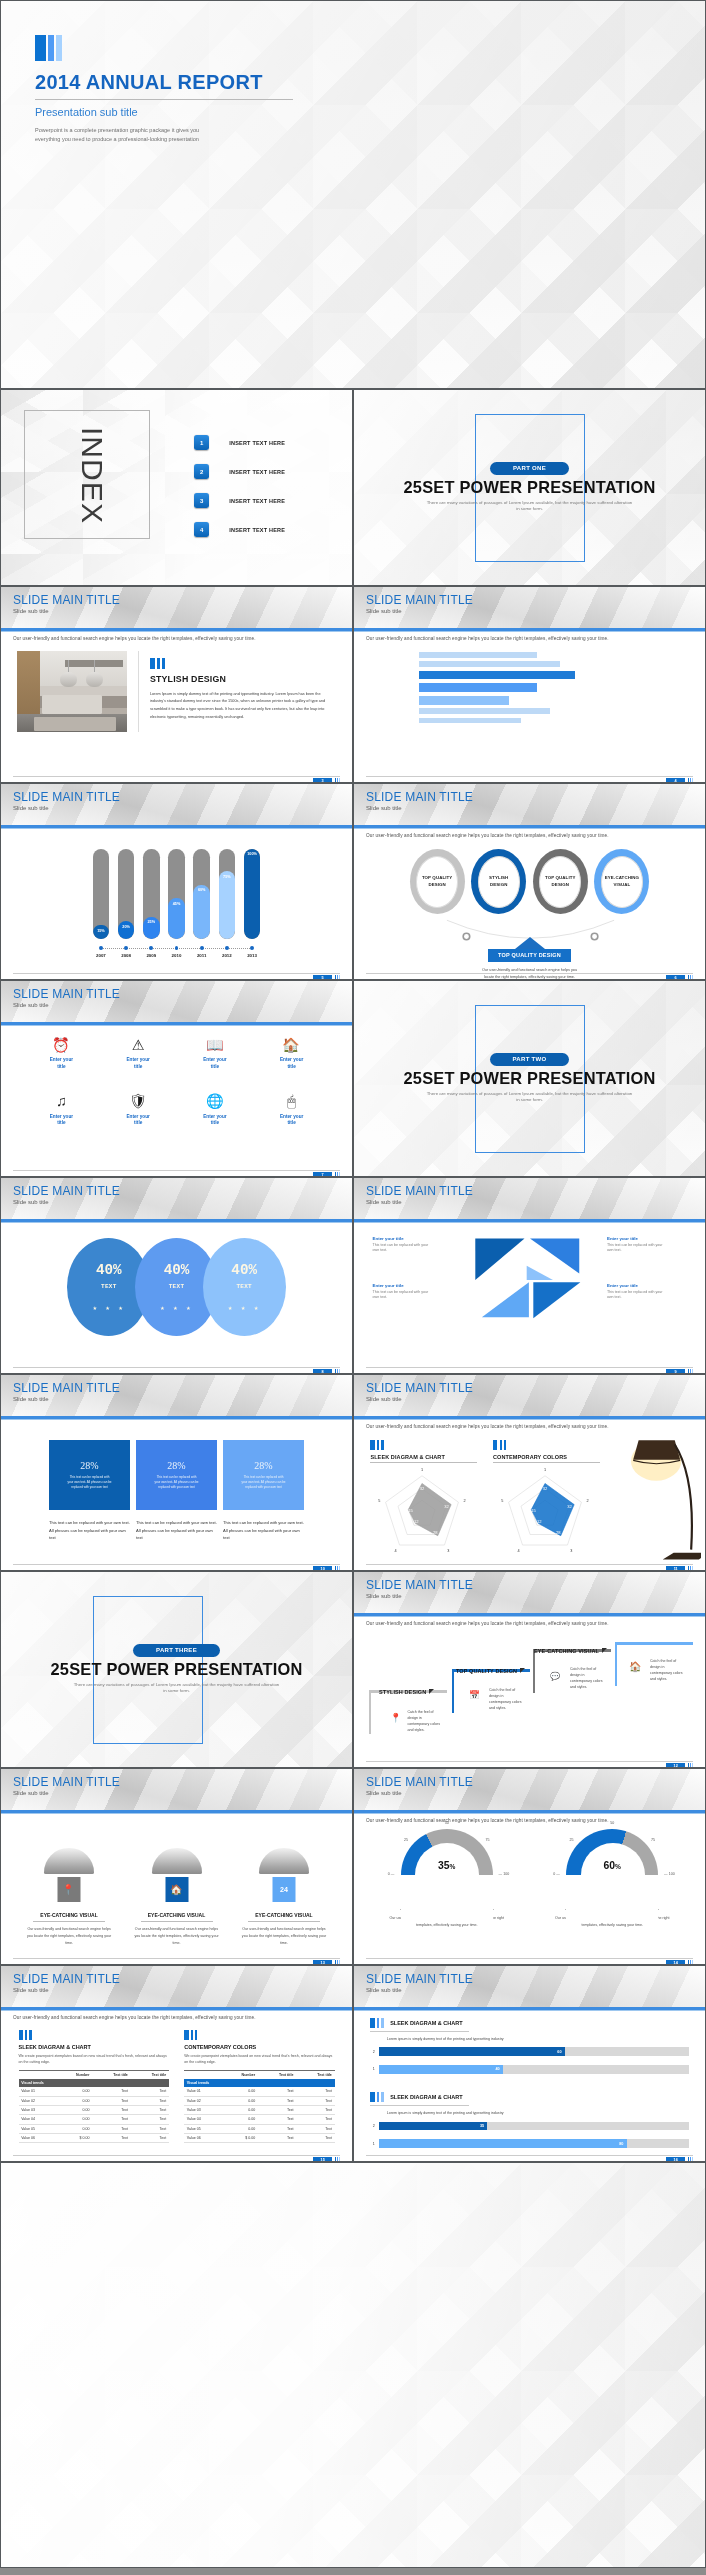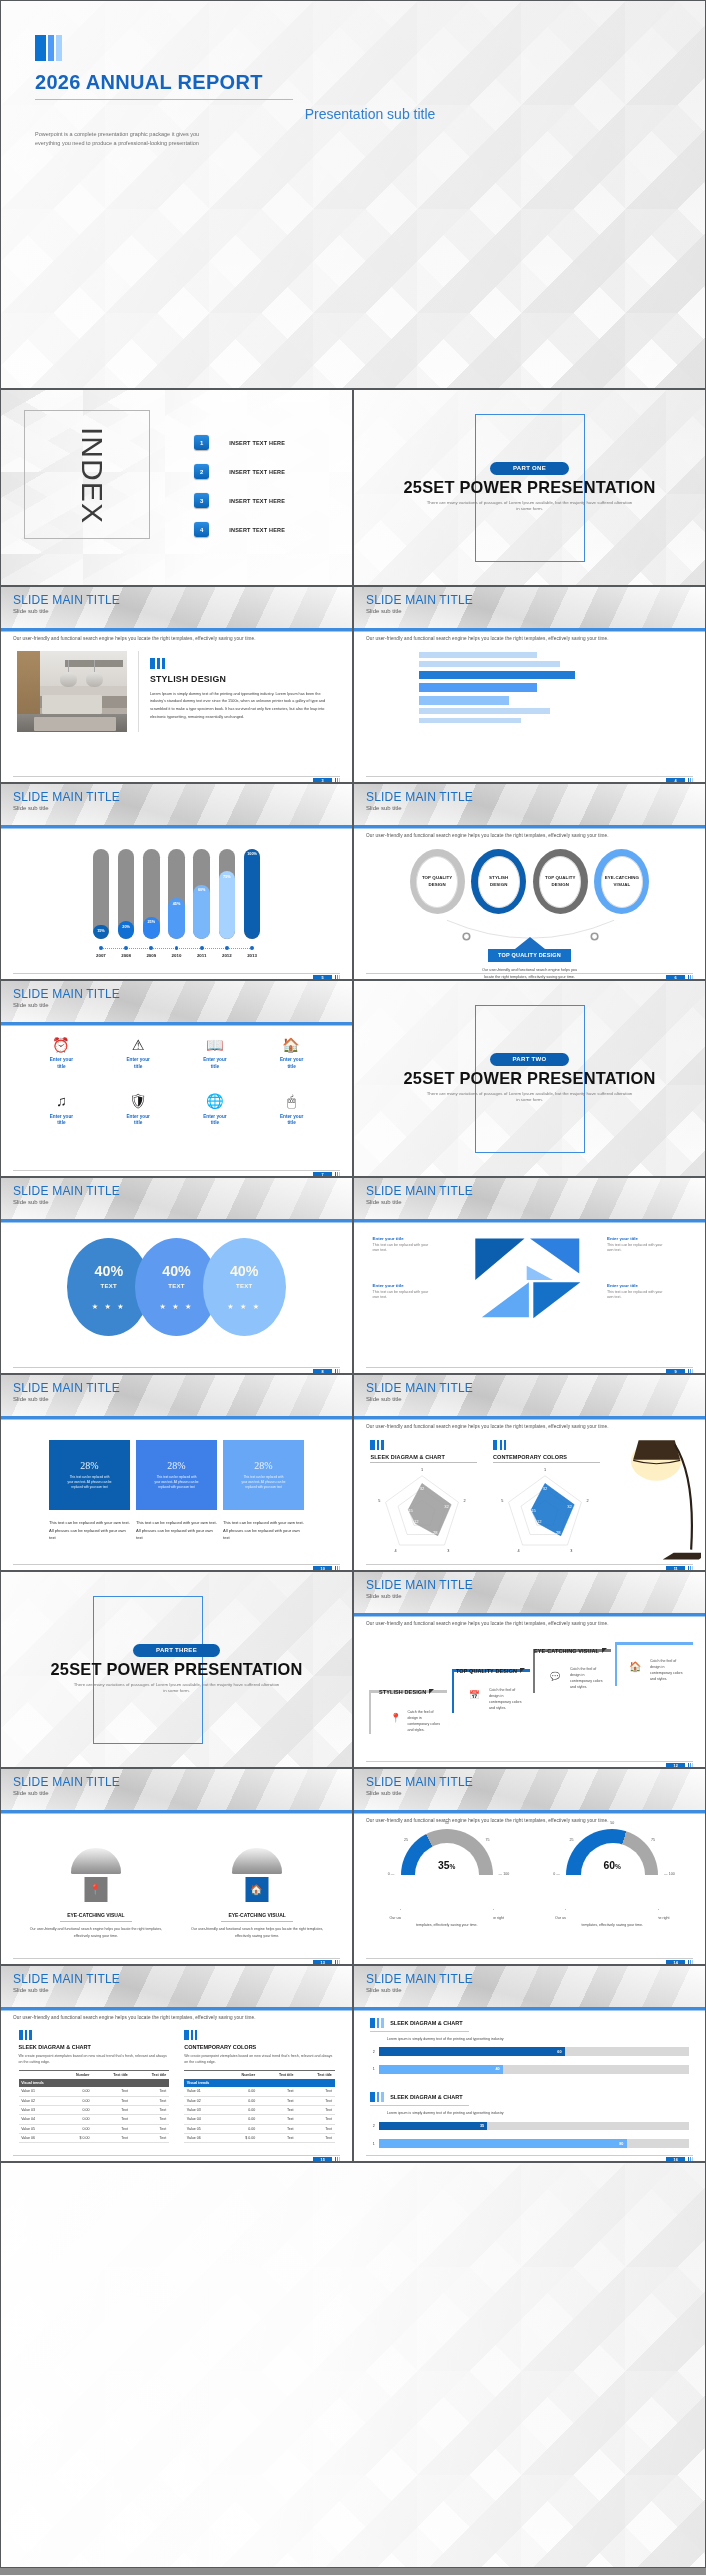--- a/index.html
+++ b/index.html
@@ -85,21 +85,21 @@
   .logo-mini i:nth-child(3){ background:#a6d2ff; width:1.1px;}
 
   
   .logo3 { display:flex; align-items:flex-start; gap:2.2px; }
   .logo3 b { display:block; background:#0b72d1; }
 
   
   .title-wrap { position:relative; padding: 34px 0 0 34px; }
   .title-main { font-size: 20px; font-weight: bold; color:#1565c0; letter-spacing:0.3px; }
   .title-divider { width: 258px; height:0.5px; background:#b9b9b9; margin: 5px 0 6px; }
-  .title-sub { font-size: 14px; color:#2f7fd1;text-align:center; }
+  .title-sub { font-size: 11px; color:#2f7fd1; }
   .title-body { font-size: 5.5px; color:#707070; line-height:1.65; margin-top:8.8px; }
 
   
   .index-frame {
     position:absolute; left:23px; top:20px; width:126px; height:129px;
     border:1.1px solid #b6b6b6;
   }
   .index-word {
     position:absolute; left:10px; top:6.6px; width:115px; height:115px;
     display:flex; align-items:center; justify-content:center;
@@ -171,21 +171,21 @@
   .cta-tri { width:0;height:0;border-left:15.3px solid transparent;border-right:15.3px solid transparent;border-bottom:12px solid #1b6ec2; margin:0 auto; }
   .cta-bar { background:#1570c8; color:#fff; font-size:5.5px; font-weight:bold; padding:3.3px 10px; letter-spacing:0.2px; }
 
   
   .icon-grid { position:absolute; left:22px; right:22px; top:57px; display:grid; grid-template-columns:repeat(4,1fr); row-gap:24px; }
   .icon-cell { text-align:center; }
   .icon-cell .gl { font-size:14.3px; line-height:1; color:#1a1a1a; }
   .icon-cell .cap { font-size:4.7px; font-weight:bold; color:#1669c7; line-height:1.4; margin-top:5px; }
 
   
-  .ov-wrap { position:absolute; left:0; right:0; top:60px; display:flex; justify-content:center; }
+  .ov-wrap { position:absolute; left:0; right:0; top:60px; display:flex; justify-content:center;font-family:Liberation Mono, monospace; }
   .ov { width:83px; height:98px; border-radius:50%; display:flex; flex-direction:column; align-items:center; justify-content:center; margin-left:-15.3px; }
   .ov:first-child{ margin-left:0; }
   .ov .pct { font-size:14.3px; font-weight:bold; color:#fdf7e3; }
   .ov .lbl { font-size:6px; font-weight:bold; color:#fdf7e3; margin-top:4.4px; letter-spacing:0.3px; }
   .ov .stars { color:#fdf7e3; font-size:7.1px; letter-spacing:2.2px; margin-top:13px; }
   .tb-txt { position:absolute; width:60px; }
   .tb-txt .t { font-size:4.4px; font-weight:bold; color:#1668c7; }
   .tb-txt .p { font-size:3.6px; color:#7d7d7d; line-height:1.5; margin-top:1.6px; }
 
   
@@ -251,21 +251,21 @@
 
   <div class="slide s-full">
     <div class="poly-bg"></div>
     <div class="white-veil"></div>
     <div class="title-wrap">
       <div class="logo3" style="margin-bottom:10px;">
         <b style="width:11px;height:26px;background:#0b72d1"></b>
         <b style="width:6px;height:26px;background:#4f9bf5"></b>
         <b style="width:6px;height:26px;background:#a6d2ff"></b>
       </div>
-      <div class="title-main">2026 ANNUAL REPORT</div>
+      <div class="title-main">2014 ANNUAL REPORT</div>
       <div class="title-divider"></div>
       <div class="title-sub">Presentation sub title</div>
       <div class="title-body">
         <div>Powerpoint is a complete presentation graphic package it gives you</div>
         <div>everything you need to produce a professional-looking  presentation</div>
       </div>
     </div>
   </div>
 
   <div class="row">
@@ -944,20 +944,33 @@
               <div class="pend" style="position:absolute;top:28.5px;left:0;right:0;">
                 <div class="shade"></div>
               </div>
               <div class="glow" style="top:46px;"></div>
               <div style="position:absolute;left:50%;transform:translateX(-50%);top:58px;width:23px;height:25px;background:#0b5fae;display:flex;align-items:center;justify-content:center;color:#fff;font-size:10px;font-weight:bold;">🏠</div>
             </div>
             <div style="font-size:5px;font-weight:bold;color:#141414;margin-top:23px;">EYE-CATCHING VISUAL</div>
             <div style="height:0.5px;background:#bdbdbd;width:72px;margin:3.3px auto 0;"></div>
             <div style="font-size:3.6px;color:#4d4d4d;line-height:1.9;margin-top:4.4px;padding:0 10px;">Our user-friendly and functional search engine helps you locate the right templates, effectively saving your time.</div>
           </div>
+          <div style="flex: 1 1 0%; text-align: center; position: relative;">
+            <div style="position:relative;height:70px;">
+              <div class="cord2" style="top:0;height:28.5px;"></div>
+              <div class="pend" style="position:absolute;top:28.5px;left:0;right:0;">
+                <div class="shade"></div>
+              </div>
+              <div class="glow" style="top:46px;"></div>
+              <div style="position:absolute;left:50%;transform:translateX(-50%);top:58px;width:23px;height:25px;background:#5fa8f5;display:flex;align-items:center;justify-content:center;color:#fff;font-size:7.1px;font-weight:bold;">24</div>
+            </div>
+            <div style="font-size:5px;font-weight:bold;color:#141414;margin-top:23px;">EYE-CATCHING VISUAL</div>
+            <div style="height:0.5px;background:#bdbdbd;width:72px;margin:3.3px auto 0;"></div>
+            <div style="font-size:3.6px;color:#4d4d4d;line-height:1.9;margin-top:4.4px;padding:0 10px;">Our user-friendly and functional search engine helps you locate the right templates, effectively saving your time.</div>
+          </div>
         </div>
 
       <div class="foot">
         <div class="line"></div>
         <div class="pg">
           <div class="pgbox">13</div>
           <div class="logo-mini">
               <i></i>
               <i></i>
               <i></i>

